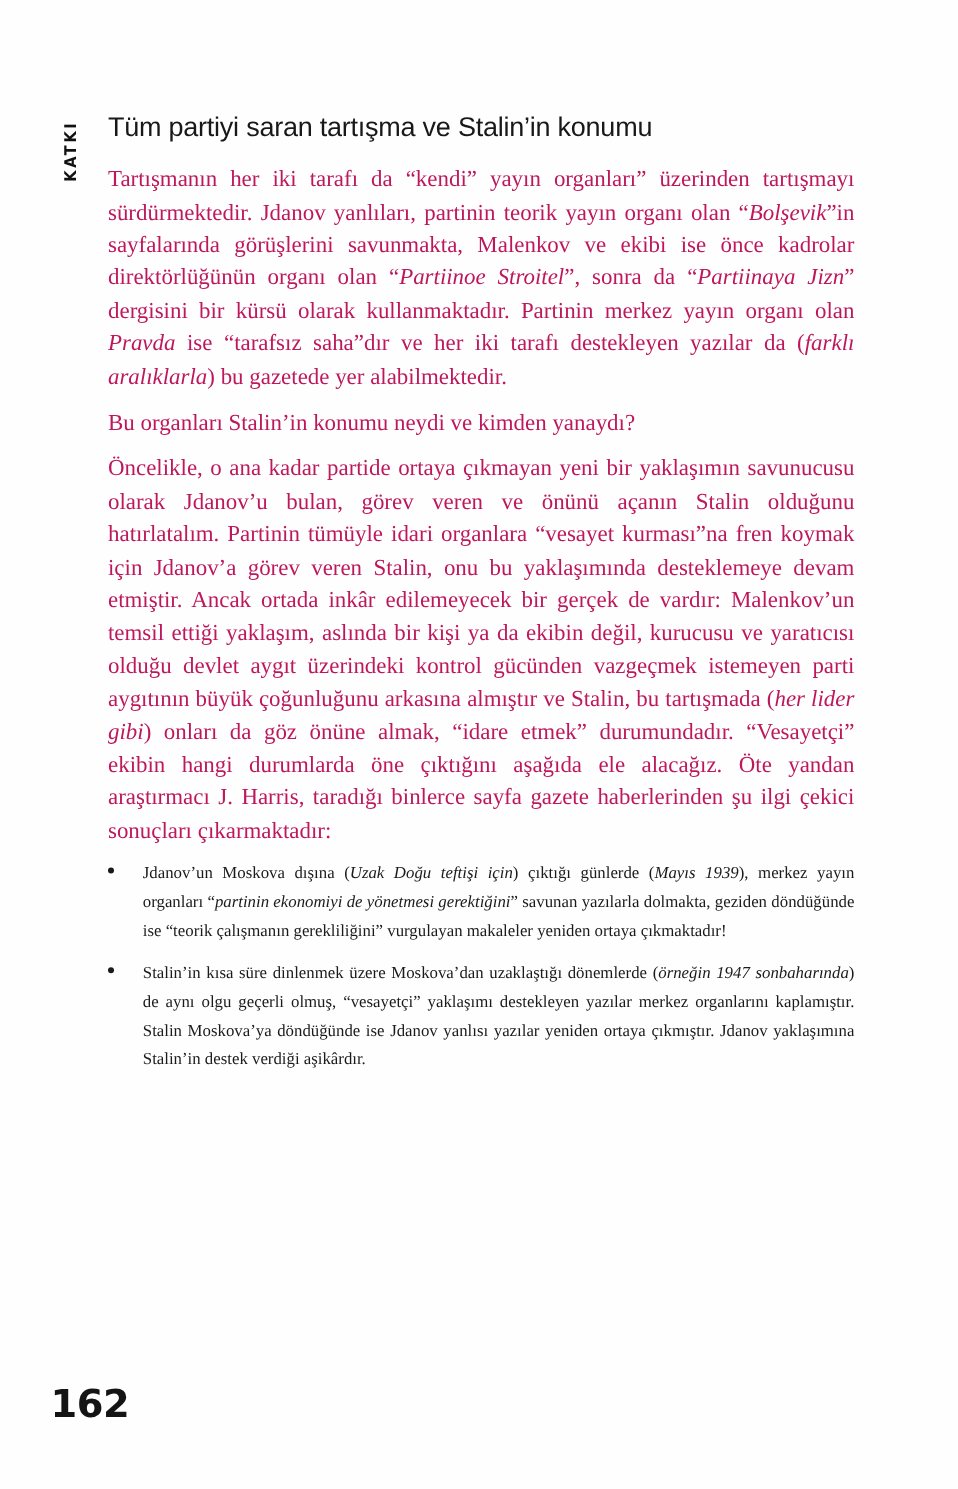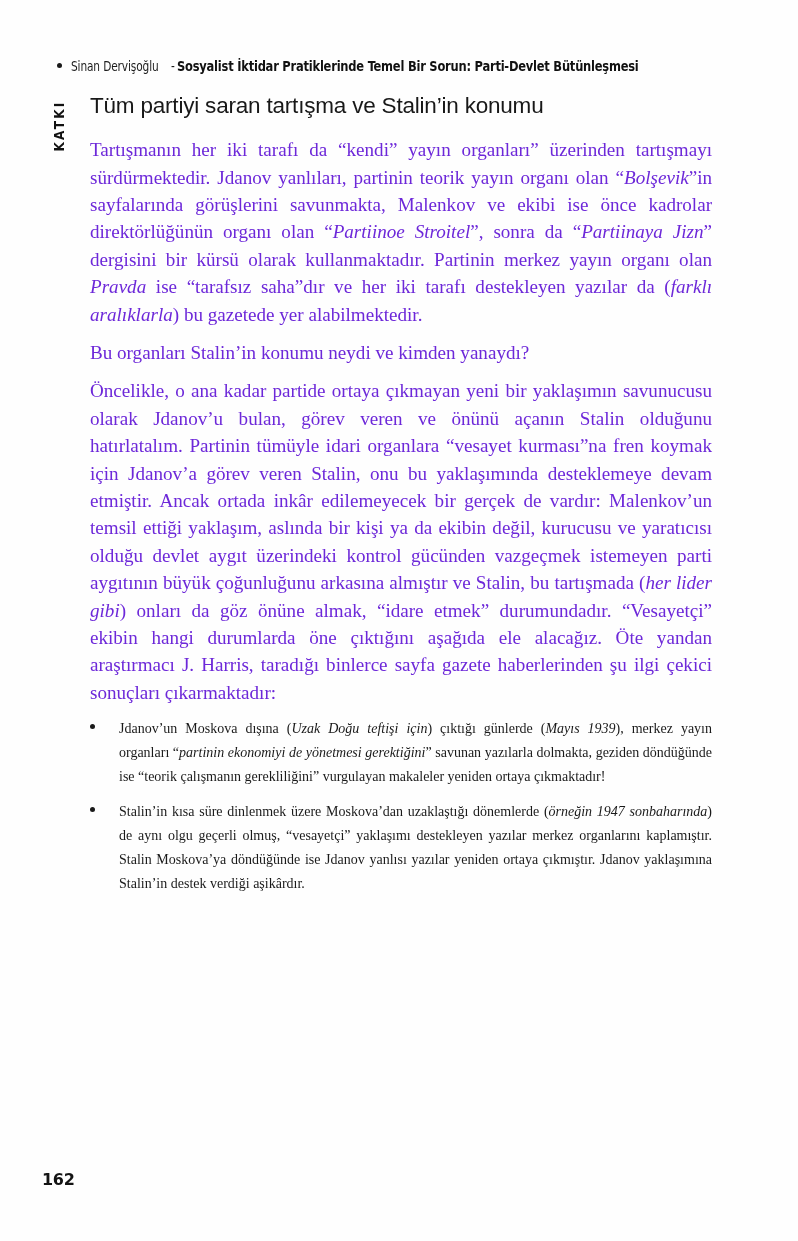--- a/index.html
+++ b/index.html
@@ -112,21 +112,21 @@
   }
 
   p.body-para {
     margin: 0 0 11px 0;
     font-family: "Liberation Serif", "DejaVu Serif", serif;
     font-size: 19.1px;
     line-height: 27.4px;
     text-align: justify;
     text-justify: inter-word;
     hyphens: manual;
-    color: #6d28d9;
+    color: #be185d;
   }
   p.body-para:last-child { margin-bottom: 0; }
 
   p.bullet-para {
     margin: 0 0 11px 0;
     padding-left: 29px;
     text-indent: -29px;
     font-family: "Liberation Serif", "DejaVu Serif", serif;
     font-size: 14px;
     line-height: 24px;
@@ -148,37 +148,31 @@
   }
 
   em, .ital { font-style: italic; }
 
   
   .folio {
     position: absolute;
     left: 42px;
     bottom: 52px;
     font-family: "DejaVu Sans", "Liberation Sans", sans-serif;
-    font-size: 16px;
+    font-size: 32px;
     font-weight: 700;
     letter-spacing: -0.3px;
     color: #141414;
   }
 </style>
 </head>
 <body>
 
 <div class="page">
 
-  <div class="running-header">
-    <span class="header-bullet"></span>
-    <span class="header-author">Sinan Dervişoğlu</span>
-    <span class="header-sep">-</span>
-    <span class="header-title">Sosyalist İktidar Pratiklerinde Temel Bir Sorun: Parti-Devlet Bütünleşmesi</span>
-  </div>
 
   <div class="section-tab">
     <span>KATKI</span>
   </div>
 
   <div class="content">
 
     <h1 class="section-heading">Tüm partiyi saran tartışma ve Stalin’in konumu</h1>
 
     <p class="body-para"><span>Tartışmanın her iki tarafı da “kendi” yayın organları” üzerinden tartışmayı sürdürmektedir. Jdanov yanlıları, partinin teorik yayın organı olan “</span><em class="ital">Bolşevik</em><span>”in sayfalarında görüşlerini savunmakta, Malenkov ve ekibi ise önce kadrolar direktörlüğünün organı olan “</span><em class="ital">Partiinoe Stroitel</em><span>”, sonra da “</span><em class="ital">Partiinaya Jizn</em><span>” dergisini bir kürsü olarak kullanmaktadır. Partinin merkez yayın organı olan </span><em class="ital">Pravda</em><span> ise “tarafsız saha”dır ve her iki tarafı destekleyen yazılar da (</span><em class="ital">farklı aralıklarla</em><span>) bu gazetede yer alabilmektedir.</span></p>

